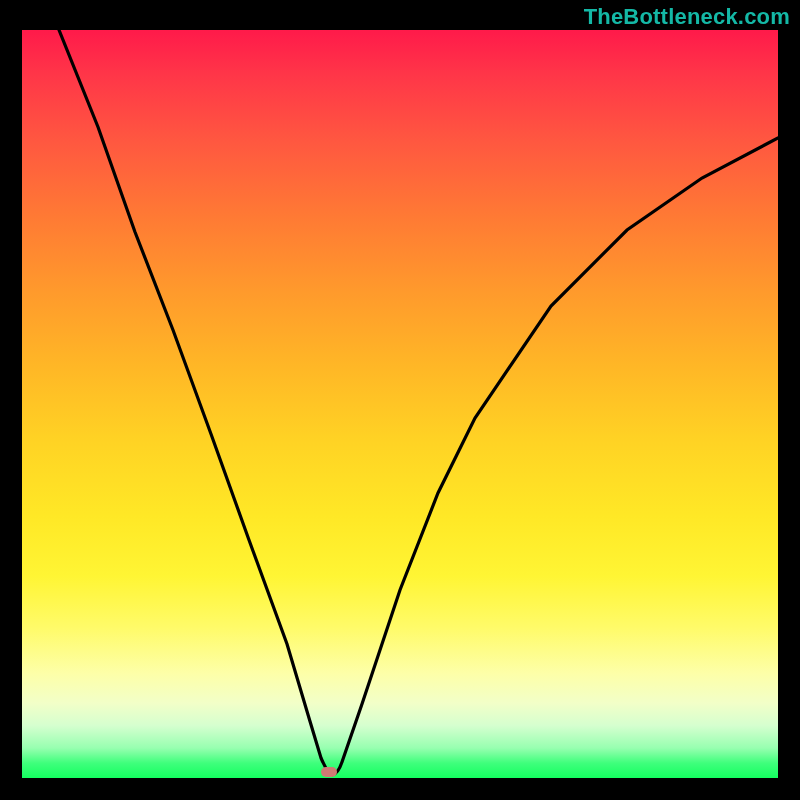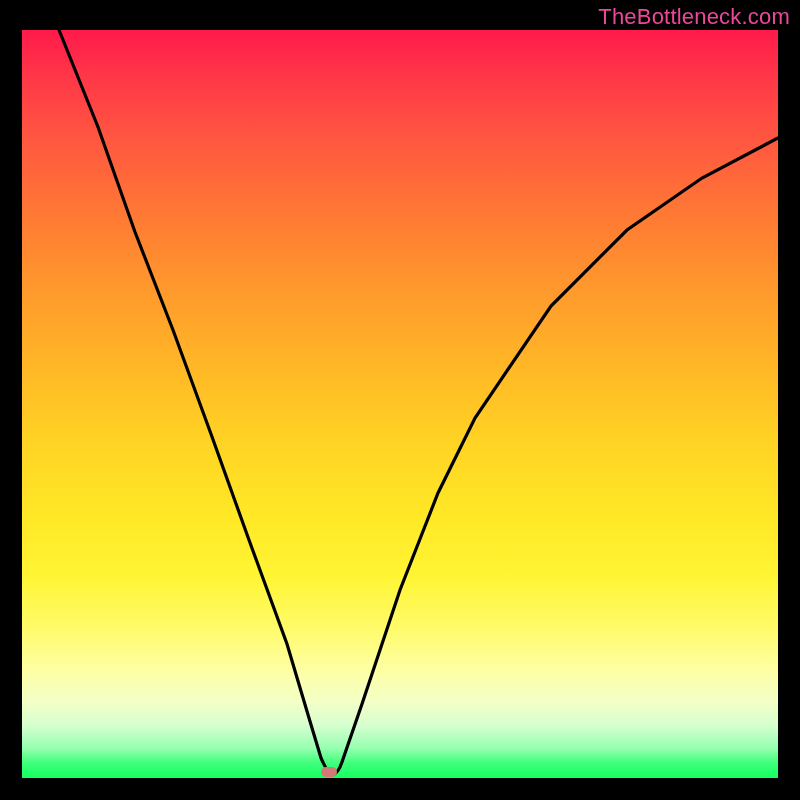--- a/index.html
+++ b/index.html
@@ -14,23 +14,23 @@
   .frame {
     position: relative;
     width: 800px;
     height: 800px;
     background: #000;
   }
   .watermark {
     position: absolute;
     top: 4px;
     right: 10px;
-    color: #ec4899;
+    color: #14b8a6;
     font-size: 22px;
-    font-weight: 400;
+    font-weight: 700;
     letter-spacing: 0.2px;
     z-index: 10;
     user-select: none;
   }
   .plot-outer {
     position: absolute;
     left: 22px;
     top: 30px;
     width: 756px;
     height: 748px;

